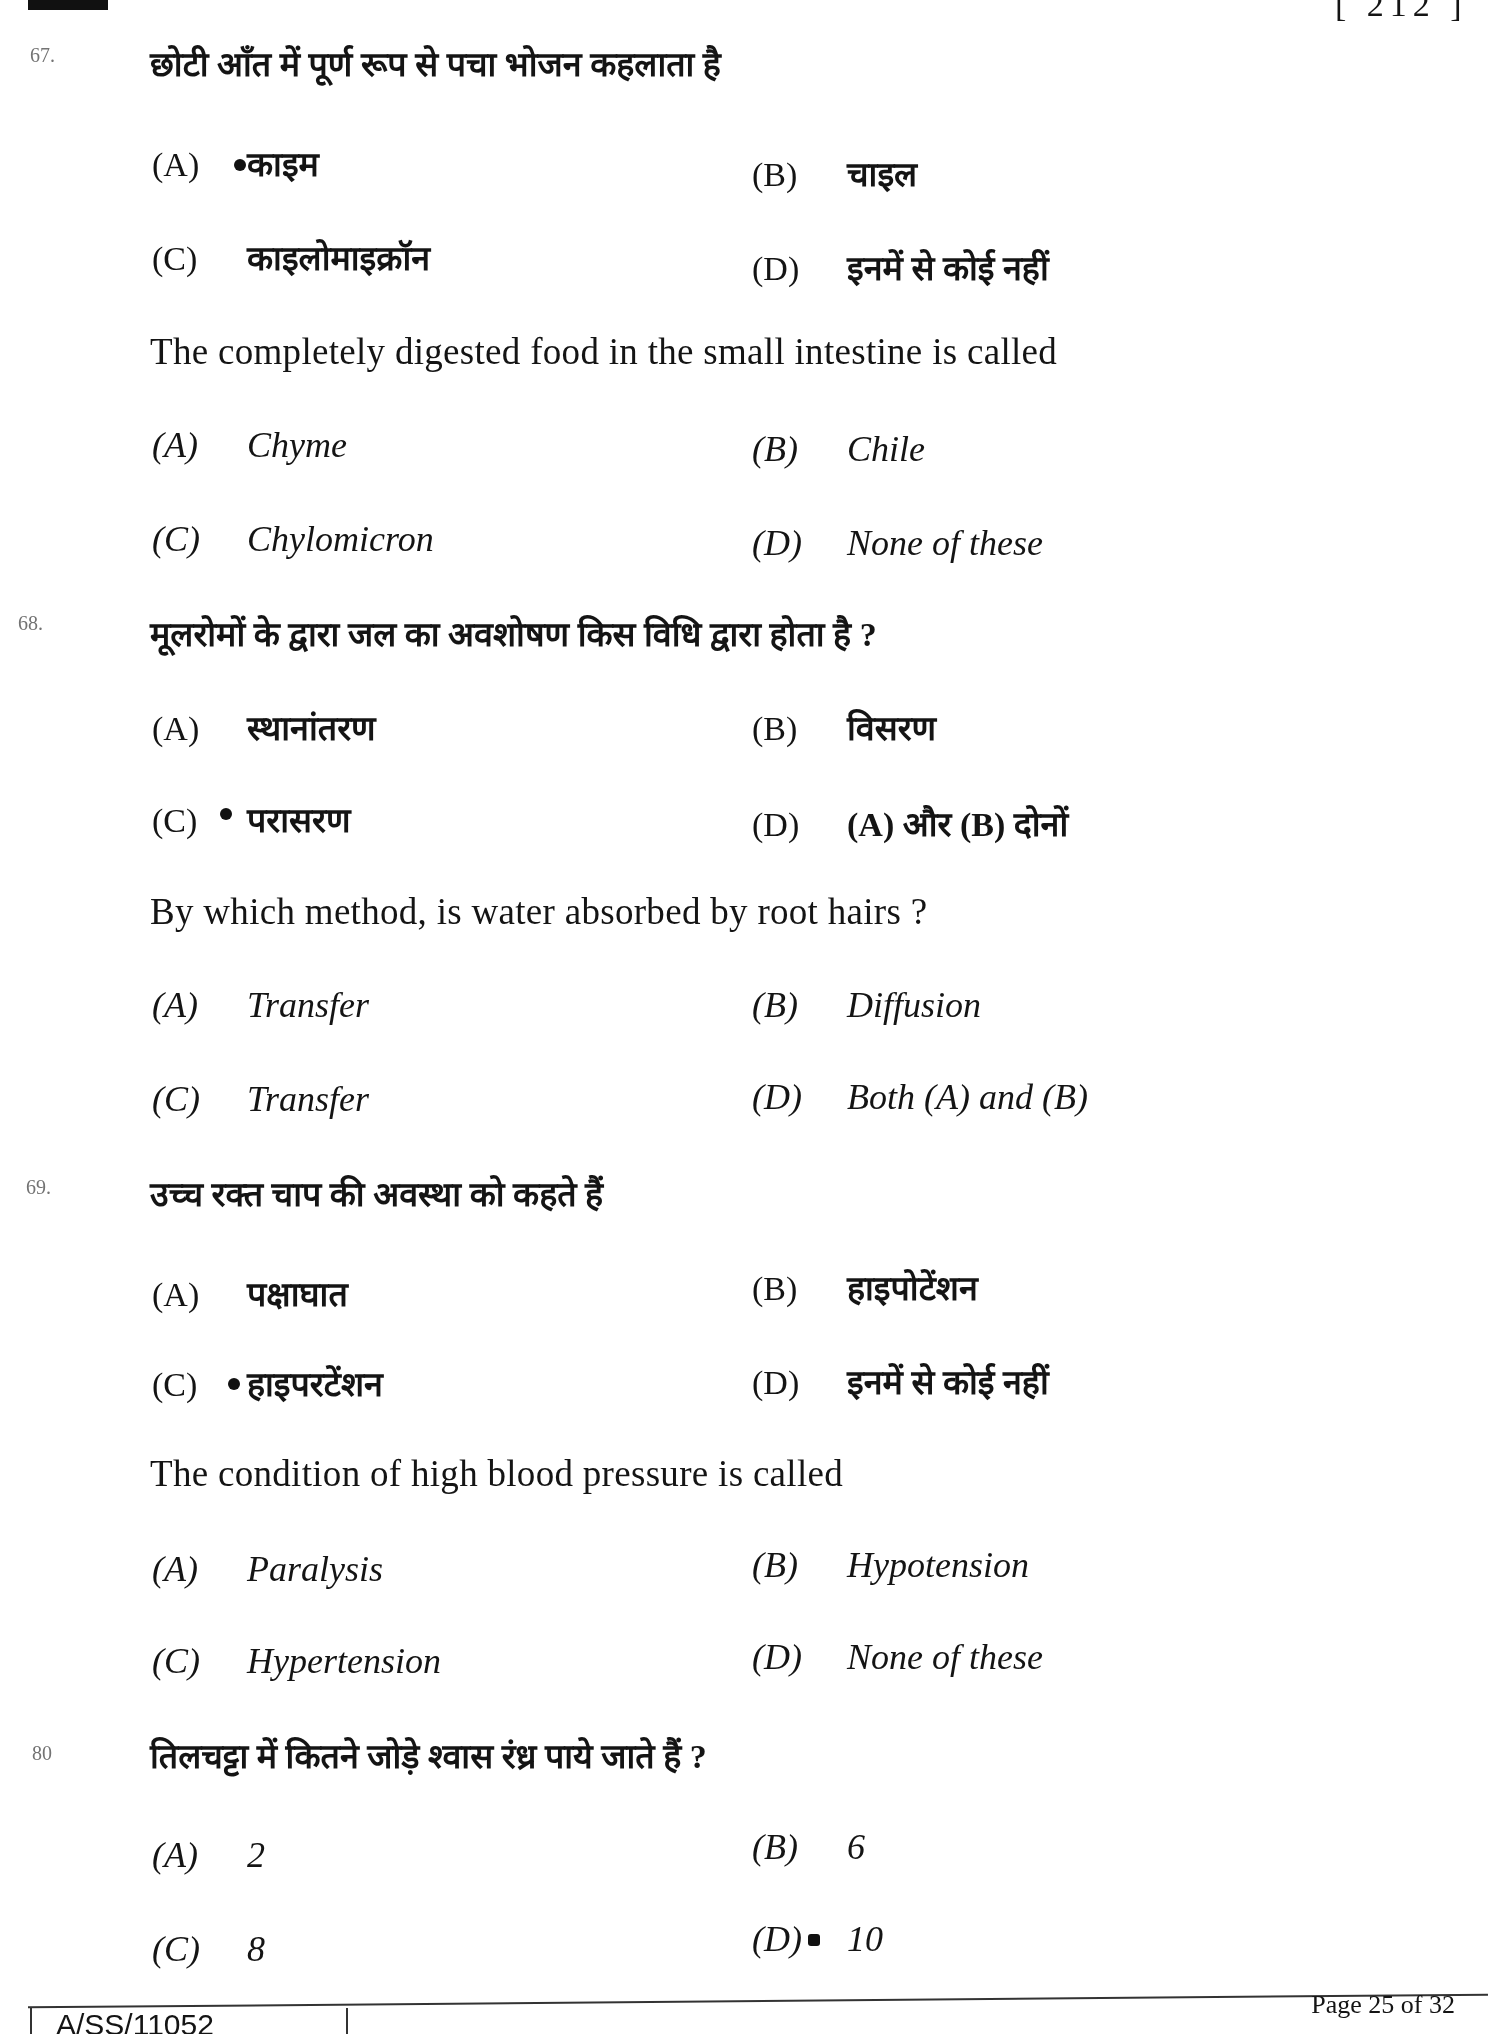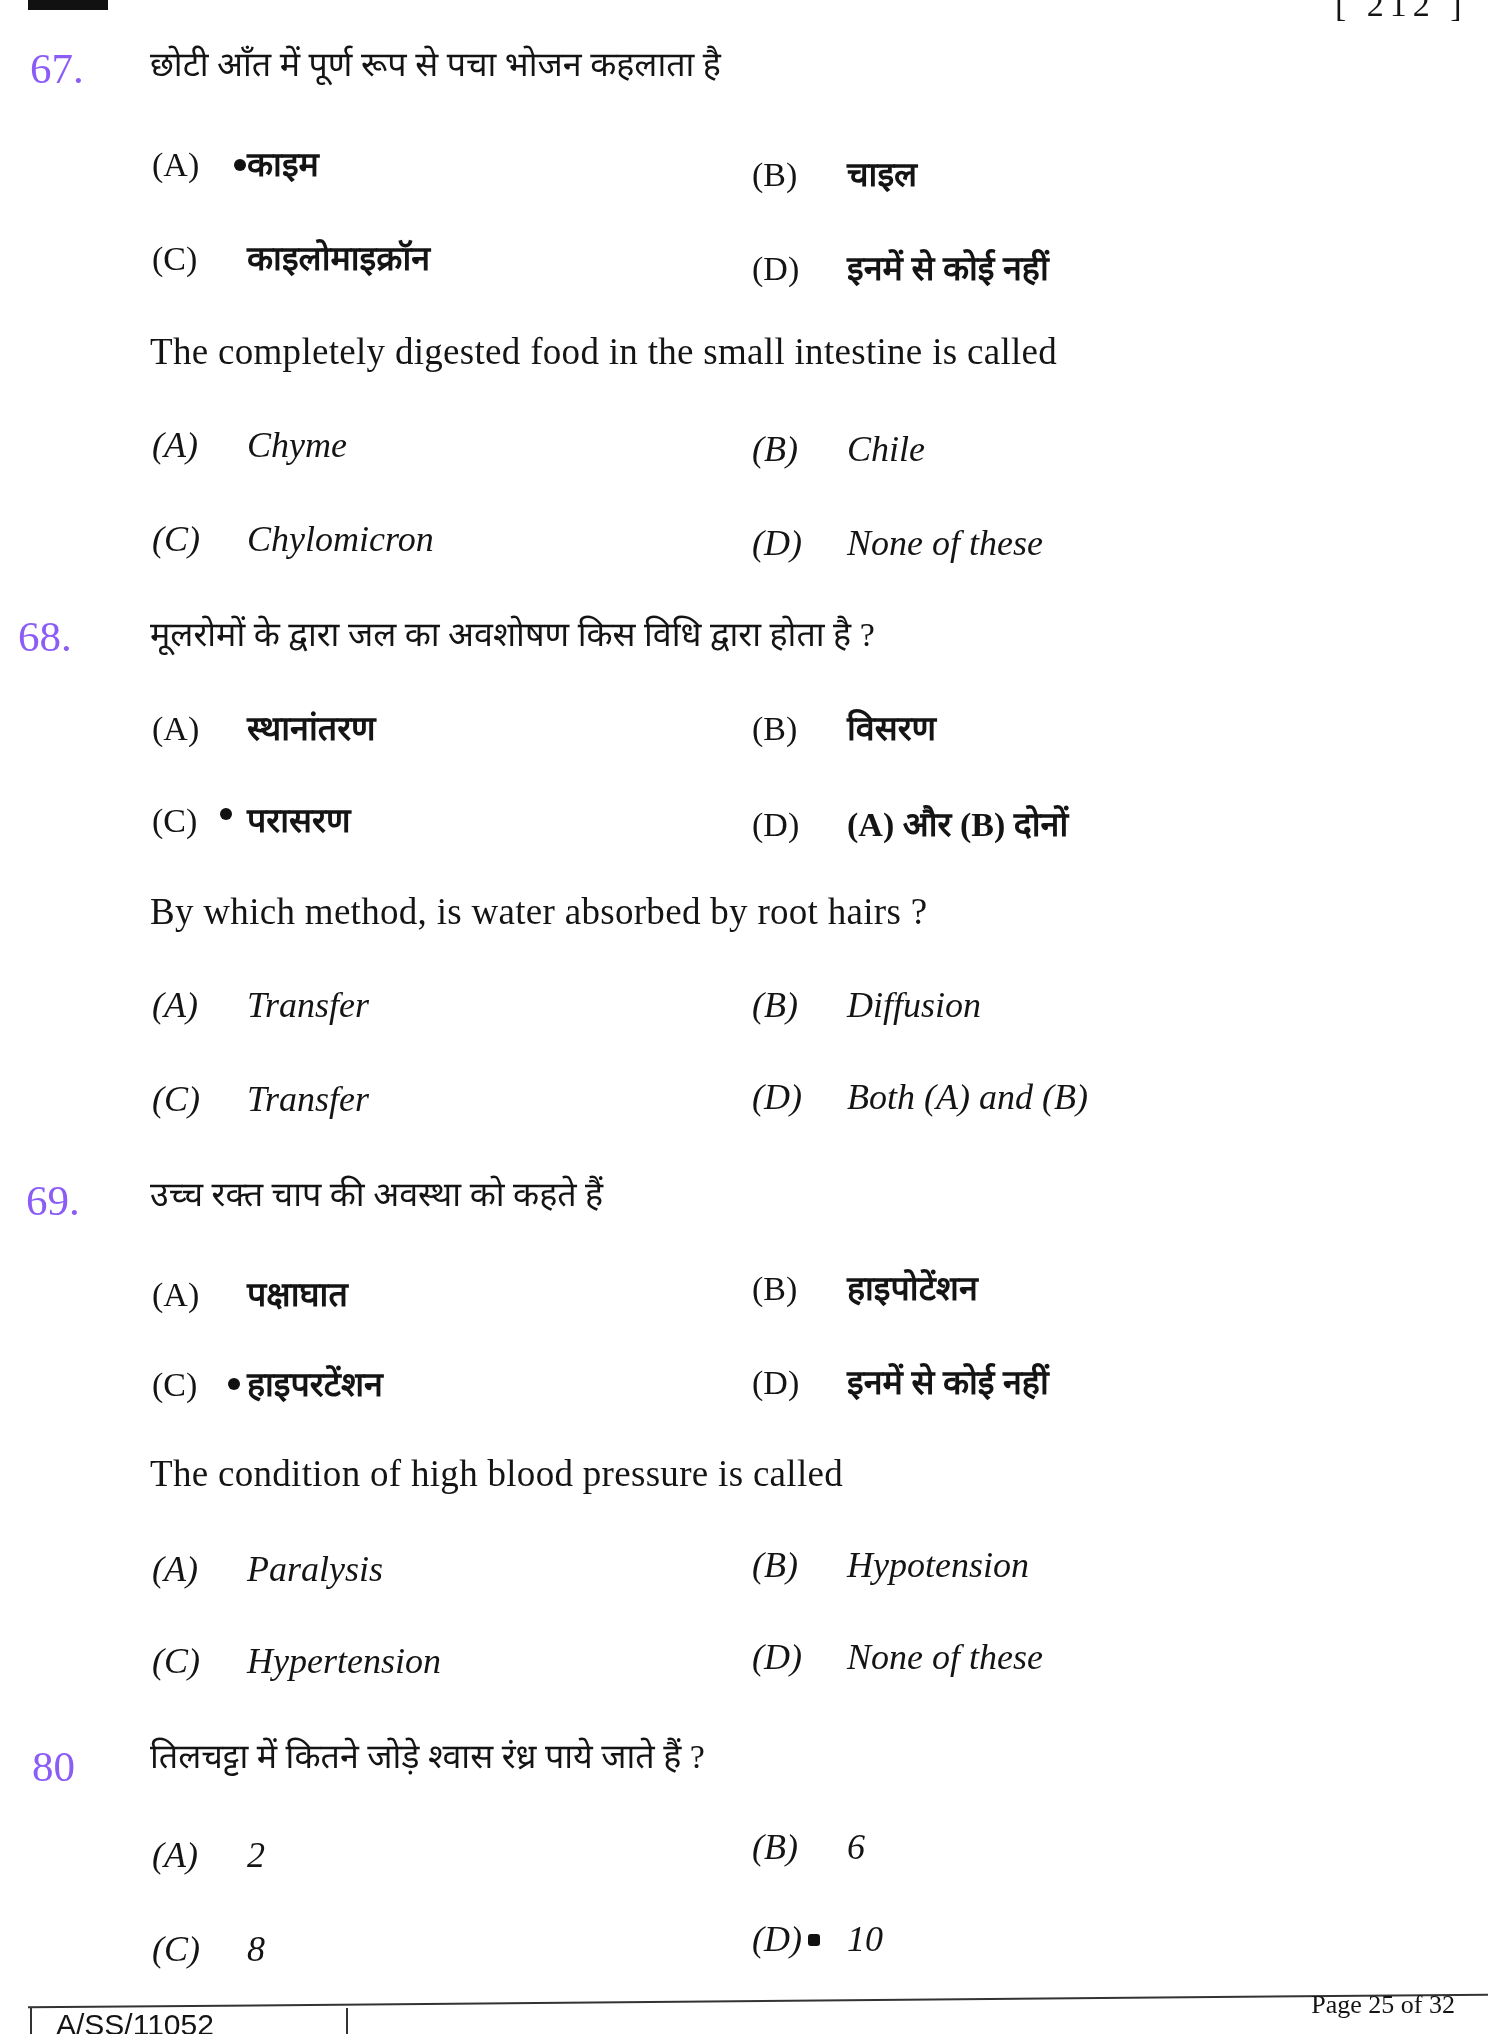--- a/index.html
+++ b/index.html
@@ -2,22 +2,22 @@
 <html><head>
 <meta charset="utf-8">
 <style>
   html, body { margin: 0; padding: 0; }
   body {
     width: 1505px; height: 2034px; background: #ffffff; position: relative; overflow: hidden;
     font-family: "Liberation Serif", "DejaVu Serif", serif; color: #141414;
   }
   .topbar { position: absolute; left: 28px; top: 0; width: 80px; height: 10px; background: #111; }
   .pgref { position: absolute; left: 1335px; top: -14px; font-size: 34px; letter-spacing: 6px; }
-  .q-num { position: absolute; font-size: 43px; color: #8b5cf6; }
-  .q-text { position: absolute; font-size: 34px; font-weight: normal; white-space: nowrap; }
+  .q-num { position: absolute; font-size: 20px; color: #737373; }
+  .q-text { position: absolute; font-size: 34px; font-weight: bold; white-space: nowrap; }
   .q-text.en { font-weight: normal; font-size: 37px; letter-spacing: 0.3px; text-align: center; }
   .opt { position: absolute; font-size: 34px; white-space: nowrap; }
   .opt .lbl { display: inline-block; width: 60px; }
   .opt .val { margin-left: 35px; }
   .opt.hi .val { font-weight: bold; }
   .opt.en { font-size: 36px; font-style: italic; }
   .mark { display: inline-block; width: 12px; height: 12px; border-radius: 50%; background: #111; vertical-align: middle; position: absolute; }
   .footer-line { position: absolute; left: 28px; top: 2000px; width: 1460px; height: 0; border-top: 2px solid #333; transform: rotate(-0.5deg); }
   .footer-code { position: absolute; left: 30px; top: 2008px; width: 318px; height: 40px; border-left: 2px solid #333; border-right: 2px solid #333; font-size: 30px; padding-left: 24px; box-sizing: border-box; font-family: "Liberation Sans", sans-serif; }
   .footer-page { position: absolute; right: 50px; top: 1990px; font-size: 26px; }

